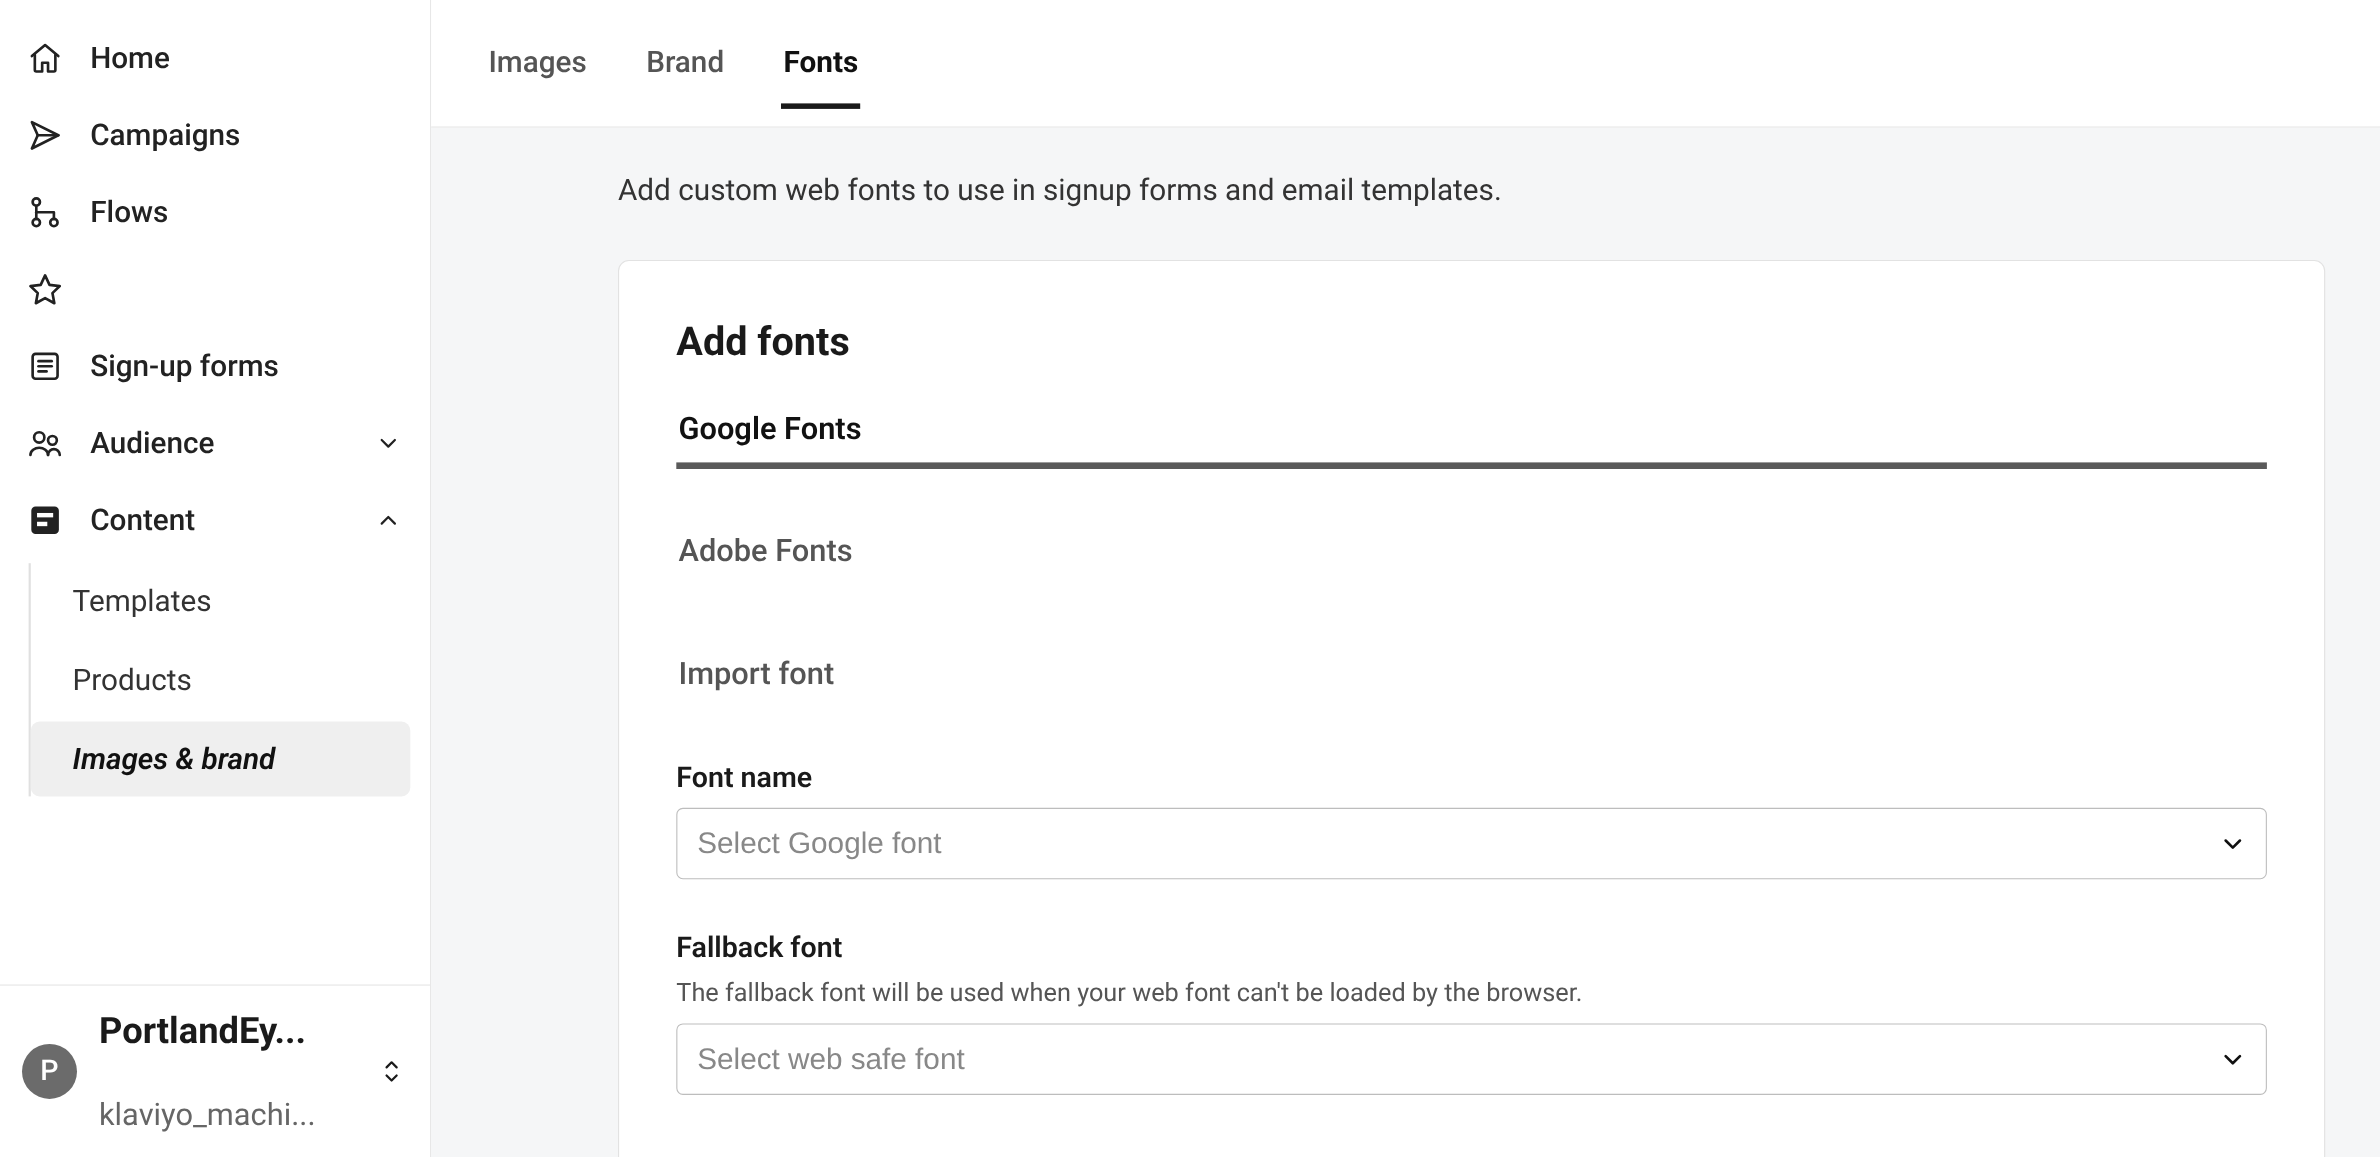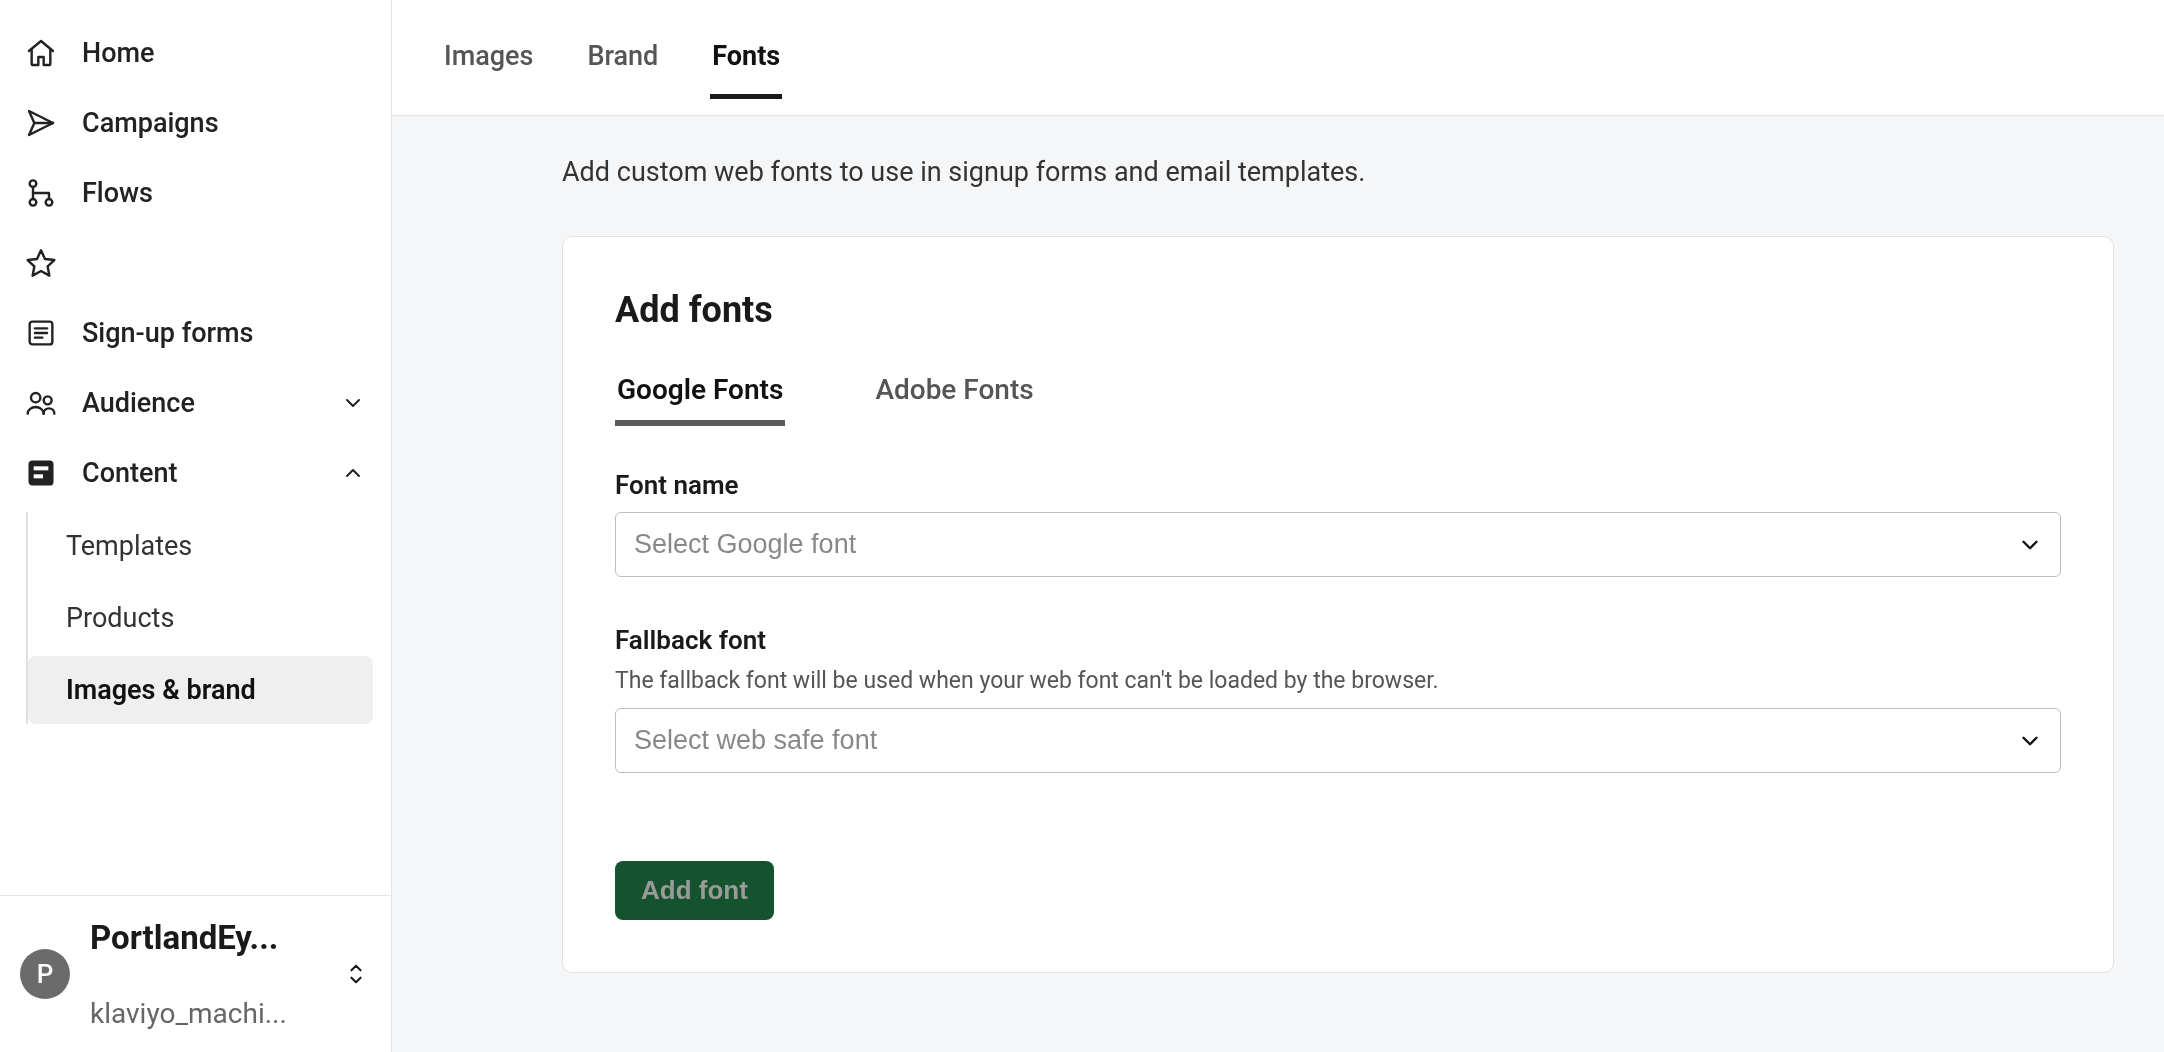--- a/index.html
+++ b/index.html
@@ -70,20 +70,21 @@
     color: #333;
     border-radius: 8px;
     cursor: pointer;
     margin: 4px 8px 4px 0;
     position: relative;
   }
   .sub-item.active {
     background: #efefef;
     font-weight: 600;
     color: #111;
+    font-style: italic;
   }
   .sub-item.active::before {
     content: "";
     position: absolute;
     left: -38px;
     top: 0;
     bottom: 0;
     width: 4px;
     background: #1a1a1a;
     border-radius: 2px;
@@ -181,23 +182,24 @@
     border-radius: 10px;
     padding: 52px 52px 52px 52px;
   }
   .card-title {
     font-size: 36px;
     font-weight: 700;
     margin-bottom: 28px;
   }
   .inner-tabs {
     display: flex;
-    gap: 88px;
+    gap: 44px;
     border-bottom: 0;
     margin-bottom: 44px;
+    flex-direction: column;
   }
   .inner-tab {
     padding: 14px 2px 14px 2px;
     font-size: 28px;
     color: #555;
     cursor: pointer;
     border-bottom: 6px solid transparent;
     font-weight: 500;
   }
   .inner-tab.active {
@@ -378,20 +380,21 @@
 
   <div class="content-area">
     <p class="intro">Add custom web fonts to use in signup forms and email templates.</p>
 
     <div class="card">
       <h2 class="card-title">Add fonts</h2>
 
       <div class="inner-tabs">
         <div class="inner-tab active">Google Fonts</div>
         <div class="inner-tab">Adobe Fonts</div>
+        <div class="inner-tab">Import font</div>
       </div>
 
       <div class="field-group">
         <label class="field-label">Font name</label>
         <div class="select-wrap">
           <button class="select-display">Select Google font</button>
           <span class="select-chev">
             <svg width="26" height="26" viewBox="0 0 24 24" fill="none" stroke="#111" stroke-width="2.2" stroke-linecap="round" stroke-linejoin="round">
                 <polyline points="6 9 12 15 18 9"></polyline>
               </svg>

